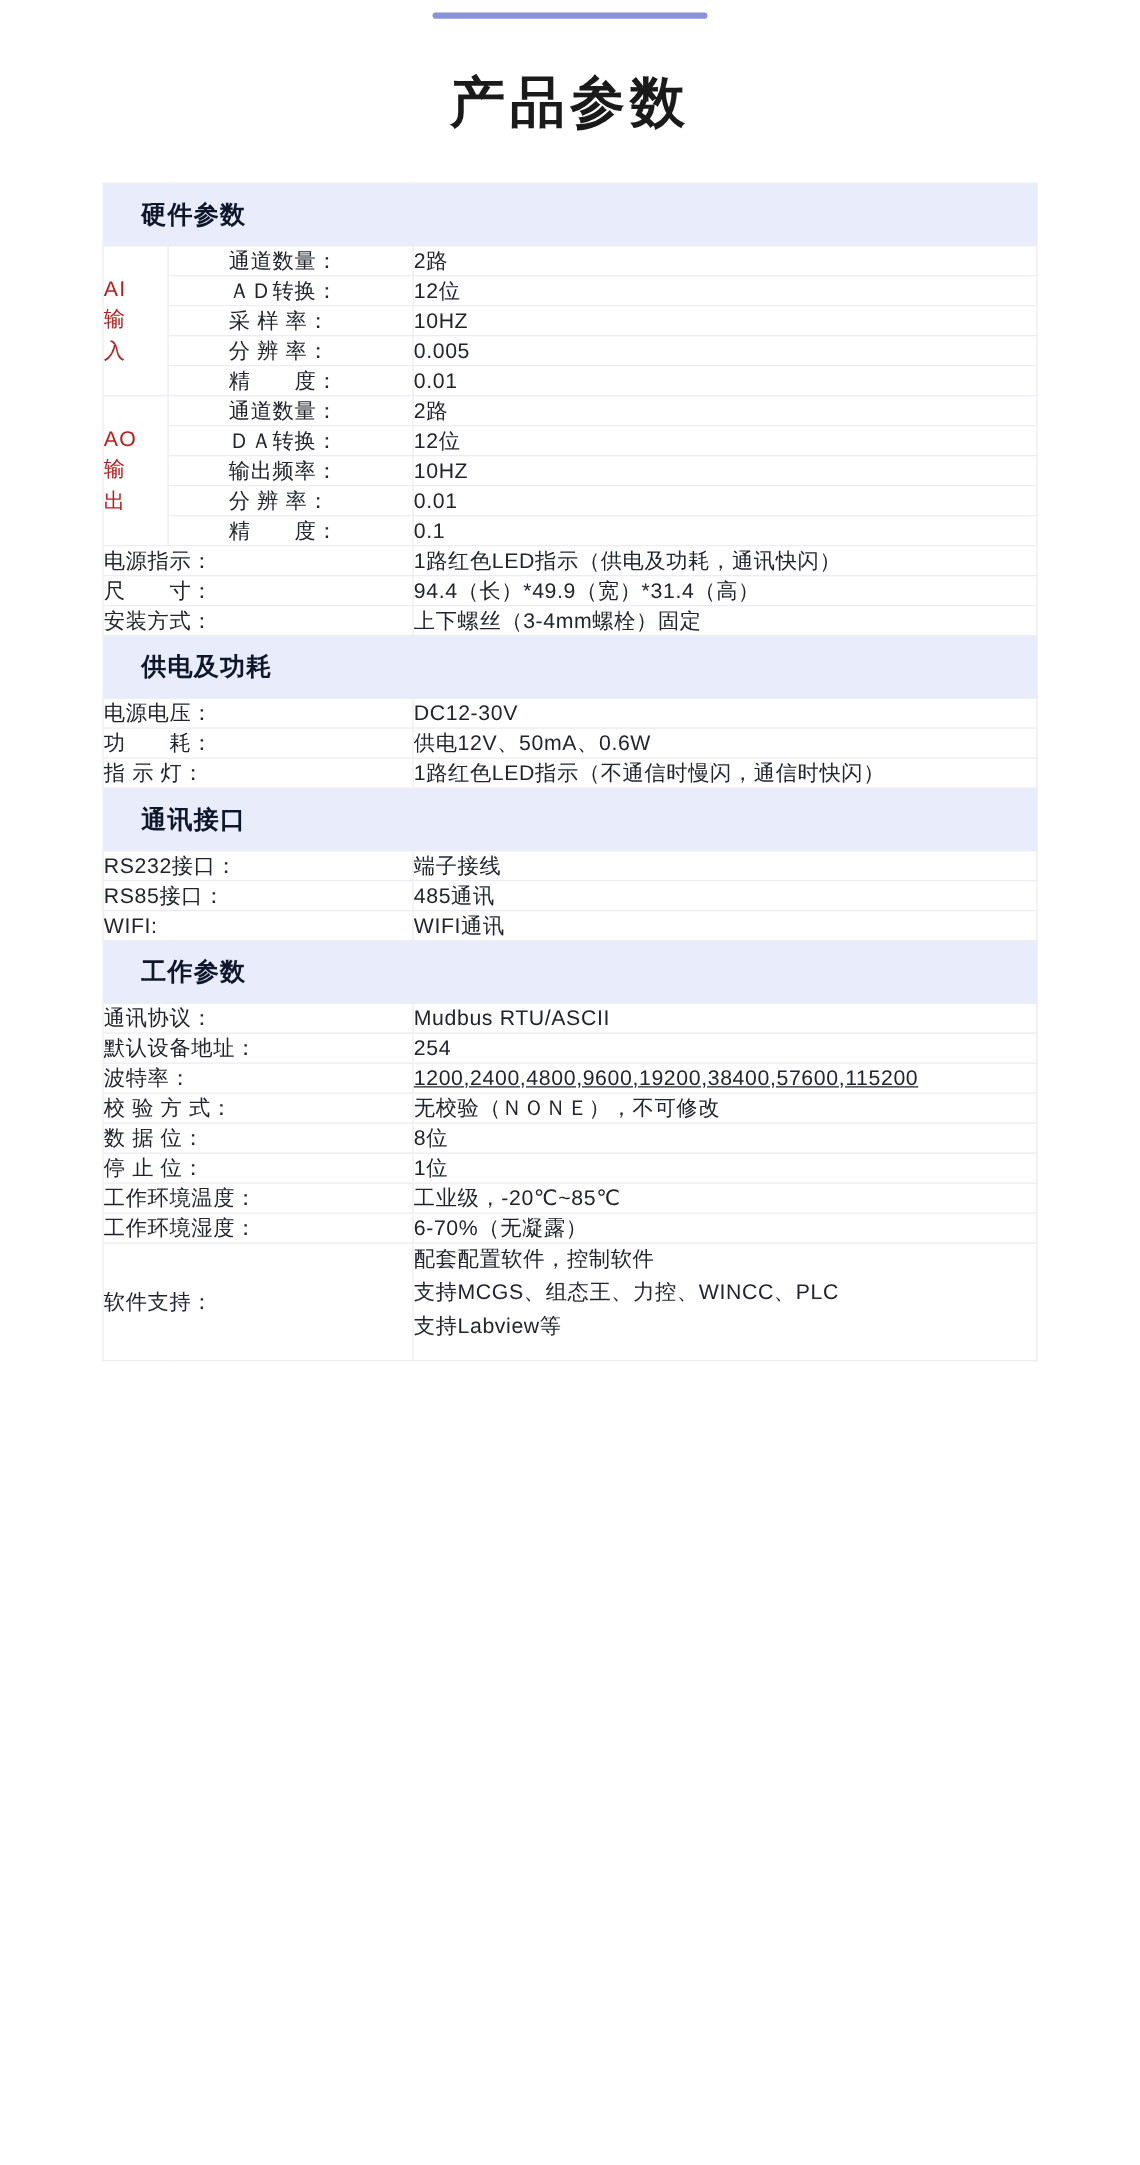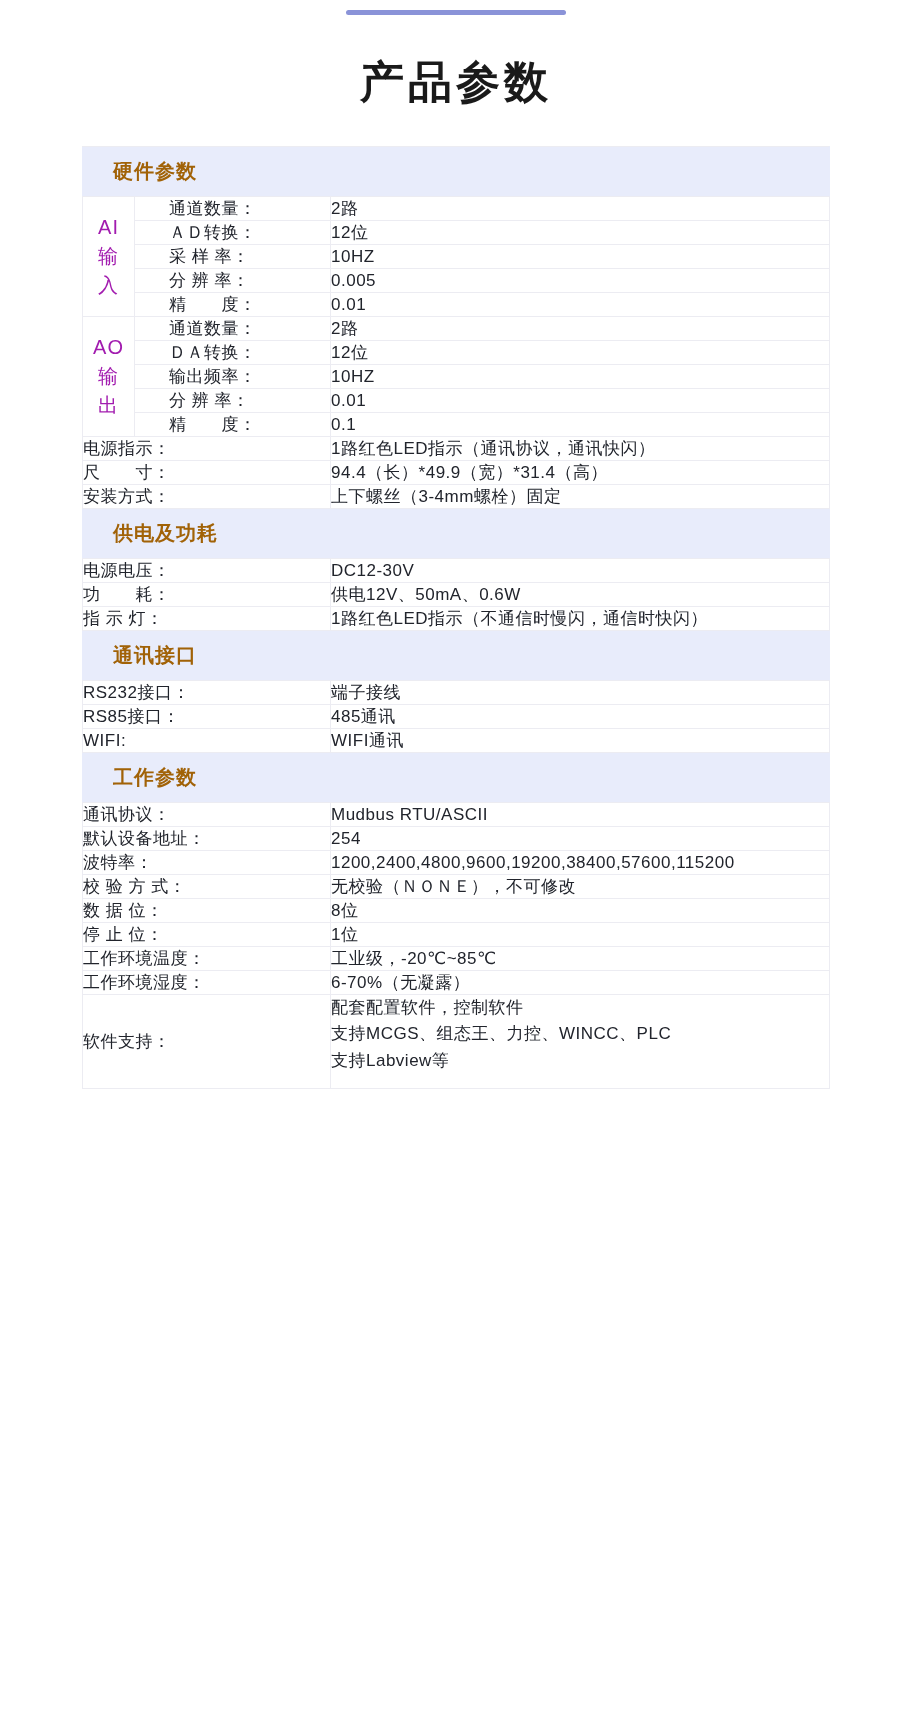--- a/index.html
+++ b/index.html
@@ -45,57 +45,57 @@
   .spec-table td {
     border: 1px solid #ececf2;
     padding: 0;
     vertical-align: middle;
   }
   .section-row td {
     background: #e8ecfb;
     padding: 11px 0 11px 30px;
     font-size: 20px;
     font-weight: bold;
-    color: #a16207;
+    color: #0f172a;
     letter-spacing: 1px;
     border-left: 1px solid #e8ecfb;
     border-right: 1px solid #e8ecfb;
   }
   .group-cell {
     width: 52px;
-    text-align: center;
-    font-size: 20px;
-    color: #a21caf;
+    text-align: left;
+    font-size: 17px;
+    color: #b91c1c;
     line-height: 1.45;
     letter-spacing: 1px;
     padding: 0 4px;
   }
   .label-cell {
     width: 196px;
     font-size: 17px;
     color: #21242c;
     padding: 12px 8px 12px 22px;
     white-space: nowrap;
     letter-spacing: 0.5px;
   }
   .label-cell.indent {
-    padding-left: 34px;
+    padding-left: 48px;
     margin-top: 19px;
   }
   .value-cell {
     font-size: 17px;
     color: #21242c;
     padding: 12px 10px 12px 6px;
     letter-spacing: 0.5px;
   }
   .value-cell.multiline {
     line-height: 1.55;
     padding-bottom: 14px;
   }
-  .nowrap { white-space: nowrap; }
+  .nowrap { white-space: nowrap; text-decoration: underline; }
   .ml { display: block; }
 </style>
 </head>
 <body>
 
 <div class="page">
 
   <div class="top-bar-wrap">
     <div class="top-bar"></div>
   </div>
@@ -161,21 +161,21 @@
         <td class="label-cell indent">分 辨 率：</td>
         <td class="value-cell">0.01</td>
       </tr>
       <tr>
         <td class="label-cell indent">精　　度：</td>
         <td class="value-cell">0.1</td>
       </tr>
 
       <tr>
         <td class="label-cell" colspan="2">电源指示：</td>
-        <td class="value-cell">1路红色LED指示（通讯协议，通讯快闪）</td>
+        <td class="value-cell">1路红色LED指示（供电及功耗，通讯快闪）</td>
       </tr>
       <tr>
         <td class="label-cell" colspan="2">尺　　寸：</td>
         <td class="value-cell">94.4（长）*49.9（宽）*31.4（高）</td>
       </tr>
       <tr>
         <td class="label-cell" colspan="2">安装方式：</td>
         <td class="value-cell">上下螺丝（3-4mm螺栓）固定</td>
       </tr>
 

